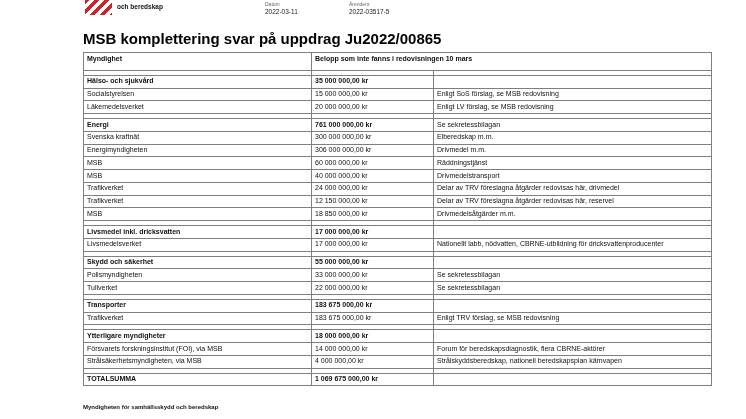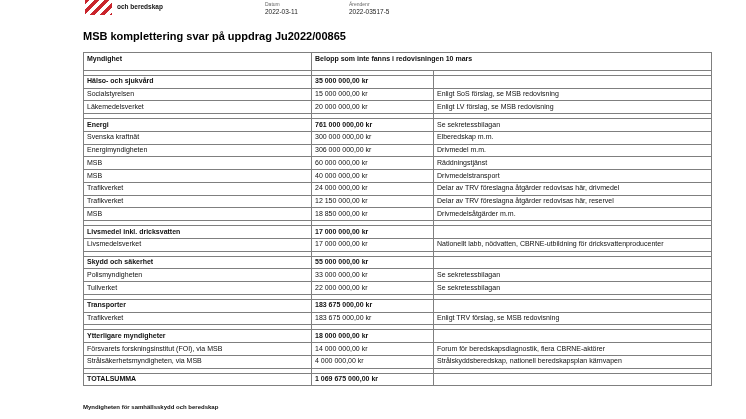--- a/index.html
+++ b/index.html
@@ -19,21 +19,21 @@
   .logo-caption {
     position: absolute; left: 117px; top: 3px;
     font-size: 6.5px; font-weight: bold; color: #111;
   }
   .meta { position: absolute; top: 0; font-size: 6.5px; color: #222; line-height: 8px; }
   .meta .label { display: block; font-size: 5px; color: #666; }
   #meta-date { left: 265px; }
   #meta-ref  { left: 349px; }
   .title {
     position: absolute; left: 83px; top: 30px; margin: 0;
-    font-size: 11px; font-weight: bold; color: #000;
+    font-size: 15px; font-weight: bold; color: #000;
   }
   table.report {
     position: absolute; left: 83px; top: 52px; width: 628px;
     border-collapse: collapse; table-layout: fixed;
     font-size: 7px; color: #111;
   }
   table.report th, table.report td {
     border: 0.7px solid #7f7f7f;
     padding: 1.5px 3px;
     vertical-align: top;

